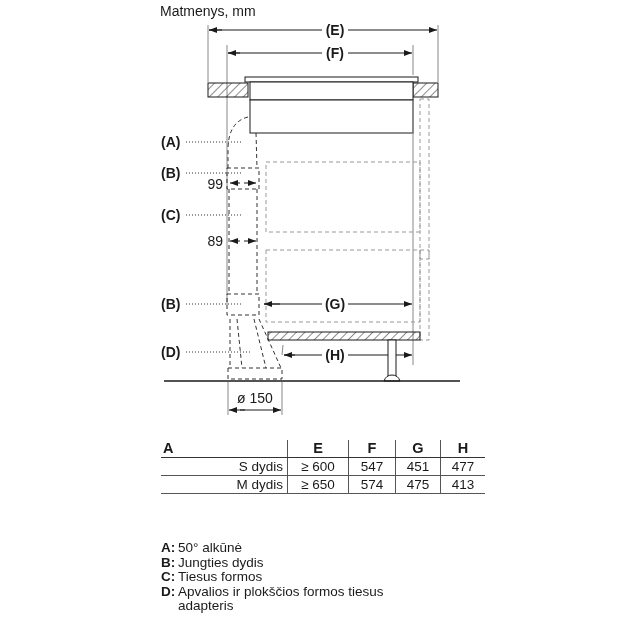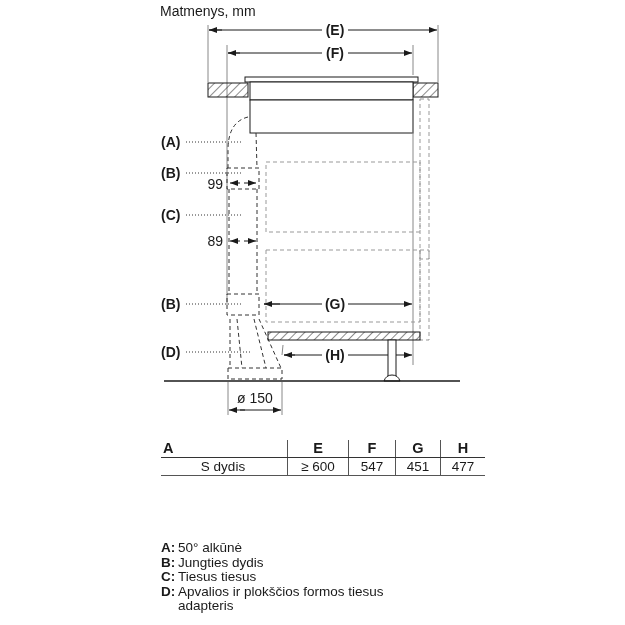--- a/index.html
+++ b/index.html
@@ -6,21 +6,21 @@
     body { width: 625px; height: 625px; position: relative; overflow: hidden;
            font-family: "Liberation Sans", sans-serif; color: #1a1a1a; }
     #diagram { position: absolute; left: 0; top: 0; }
     .svgtext { font-family: "Liberation Sans", sans-serif; fill: #1a1a1a; }
     .bold { font-weight: bold; }
     #spec-table { position: absolute; left: 161px; top: 440px; border-collapse: collapse;
                   font-size: 13.5px; }
     #spec-table td, #spec-table th { padding: 0 4px; height: 17px; line-height: 17px; }
     #spec-table th { font-weight: bold; font-size: 14.5px; border-bottom: 1px solid #333; }
     #spec-table th.c-a { text-align: left; padding-left: 2px; }
-    #spec-table td.c-a { text-align: center; width: 120px; padding-left: 2px; margin-top: 18px; }
+    #spec-table td.c-a { text-align: right; width: 120px; padding-left: 2px; margin-top: 18px; }
     #spec-table tr.row td { border-bottom: 1px solid #555; }
     #spec-table .num { text-align: center; border-left: 1px solid #555; }
     #spec-table .c-e { width: 52px; }
     #spec-table .c-f { width: 38px; }
     #spec-table .c-g { width: 36px; }
     #spec-table .c-h { width: 36px; }
     #legend { position: absolute; left: 161px; top: 541px; font-size: 13.5px; line-height: 14.5px; }
     #legend .item { display: flex; }
     #legend .key { font-weight: bold; width: 17px; flex: none; }
     #legend .val { width: 230px; }
@@ -178,33 +178,40 @@
     </tr>
   </thead>
   <tbody>
     <tr class="row">
       <td class="c-a">S dydis</td>
       <td class="num">≥ 600</td>
       <td class="num">547</td>
       <td class="num">451</td>
       <td class="num">477</td>
     </tr>
+    <tr class="row">
+      <td class="c-a">M dydis</td>
+      <td class="num">≥ 650</td>
+      <td class="num">574</td>
+      <td class="num">475</td>
+      <td class="num">413</td>
+    </tr>
   </tbody>
 </table>
 
 <div id="legend">
   <div class="item">
     <span class="key">A:</span>
     <span class="val">50° alkūnė</span>
   </div>
   <div class="item">
     <span class="key">B:</span>
     <span class="val">Jungties dydis</span>
   </div>
   <div class="item">
     <span class="key">C:</span>
-    <span class="val">Tiesus tiesus</span>
+    <span class="val">Tiesus formos</span>
   </div>
   <div class="item">
     <span class="key">D:</span>
     <span class="val">Apvalios ir plokščios formos tiesus adapteris</span>
   </div>
 </div>
 
 </body></html>

